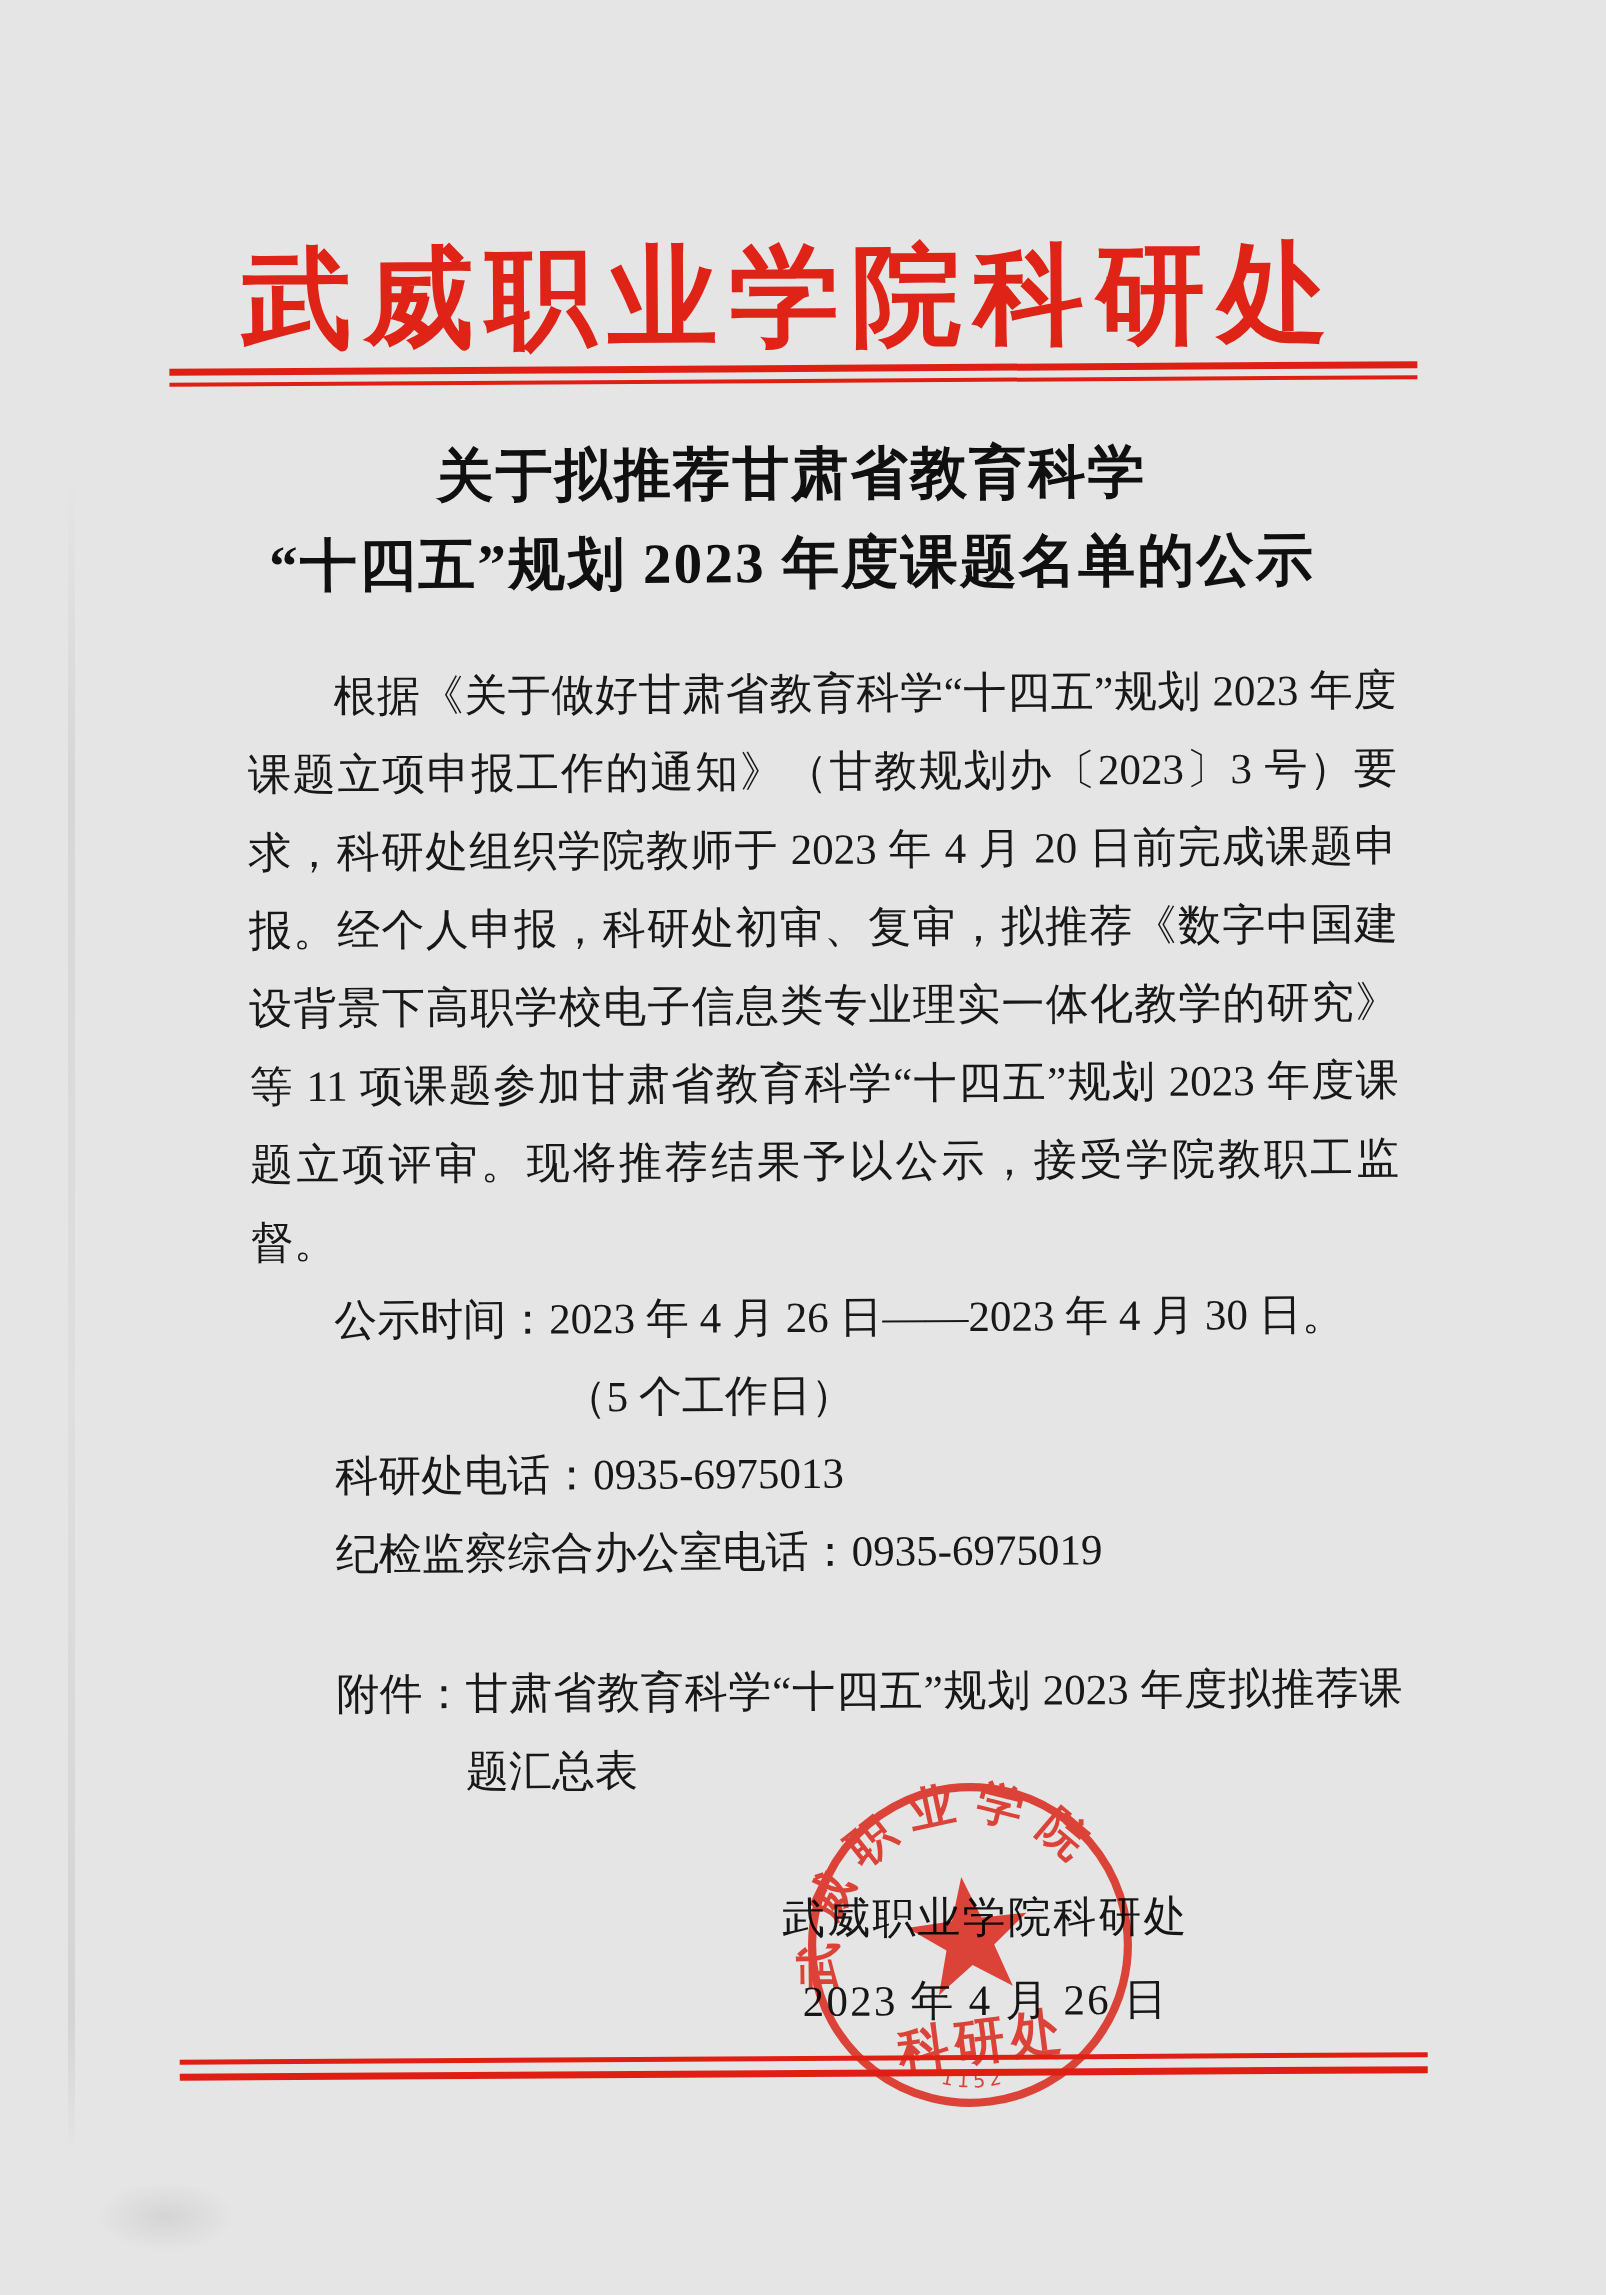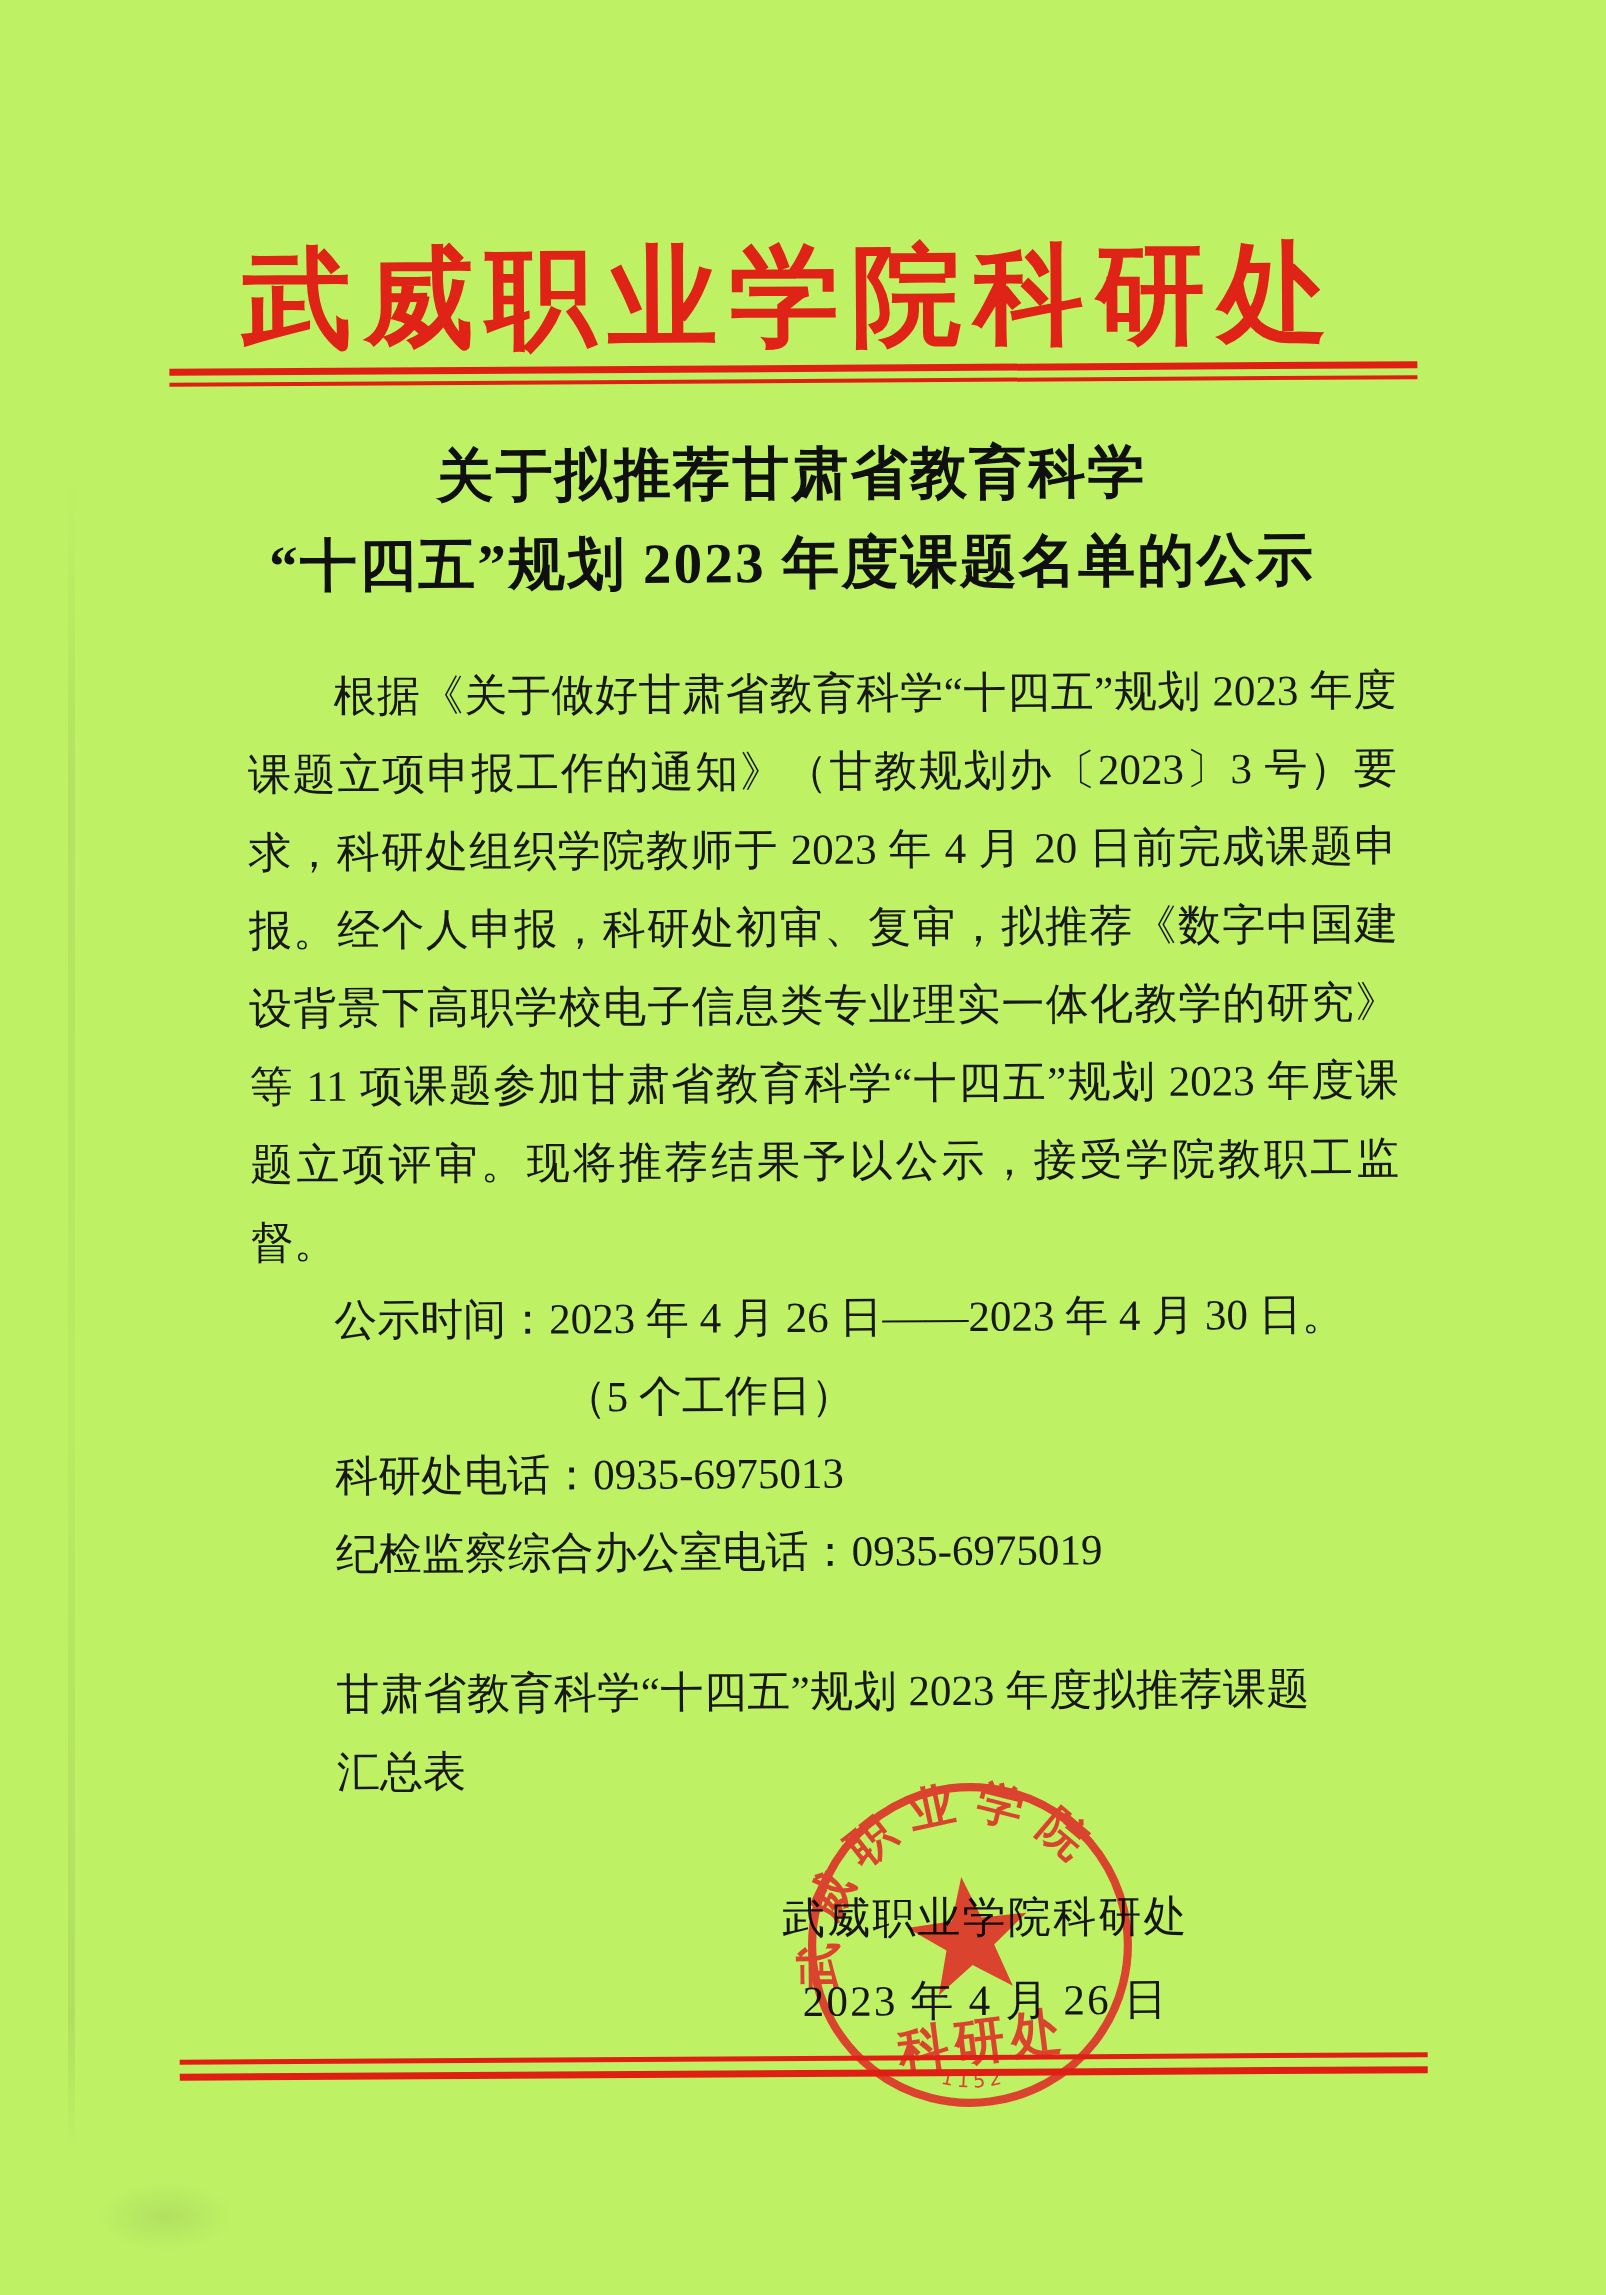--- a/index.html
+++ b/index.html
@@ -2,21 +2,21 @@
 <html style="font-size:12px"><head>
 <meta charset="utf-8">
 <style>
   html,body{margin:0;padding:0;}
   body{
     width:1607px;height:2295px;position:relative;
     background:#fbfbf8;
     font-family:"Liberation Serif","DejaVu Serif",serif;
     overflow:hidden;
   }
-  .page{position:absolute;inset:0;background:#bef264;}
+  .page{position:absolute;inset:0;background:#e5e5e5;}
   
   .streak-left{position:absolute;left:68px;top:475px;width:7.4px;height:1678px;
     background:linear-gradient(to bottom,rgba(60,60,60,0) 0%,rgba(60,60,60,.35) 18%,rgba(60,60,60,.15) 55%,rgba(60,60,60,.4) 92%,rgba(60,60,60,0) 100%);
     opacity:.25;border-radius:3.7px;}
   .smudge-corner{position:absolute;left:95px;top:2181px;width:141px;height:71px;
     background:radial-gradient(ellipse at center,rgba(70,70,70,.35),rgba(70,70,70,0) 70%);opacity:.3;}
   .inner{position:absolute;left:167px;top:0;width:1255px;height:2295px;
     transform:rotate(-0.35deg);transform-origin:50% 42%;}
   
   .org-name{position:absolute;top:223px;left:0;width:100%;
@@ -67,20 +67,21 @@
       <div class="tl">“十四五”规划 2023 年度课题名单的公示</div>
     </div>
 
     <div class="doc-body">
       <p class="para">根据《关于做好甘肃省教育科学“十四五”规划 2023 年度课题立项申报工作的通知》（甘教规划办〔2023〕3 号）要求，科研处组织学院教师于 2023 年 4 月 20 日前完成课题申报。经个人申报，科研处初审、复审，拟推荐《数字中国建设背景下高职学校电子信息类专业理实一体化教学的研究》等 11 项课题参加甘肃省教育科学“十四五”规划 2023 年度课题立项评审。现将推荐结果予以公示，接受学院教职工监督。</p>
       <p class="ind">公示时间：2023 年 4 月 26 日——2023 年 4 月 30 日。</p>
       <p class="days">（5 个工作日）</p>
       <p class="ind">科研处电话：0935-6975013</p>
       <p class="ind">纪检监察综合办公室电话：0935-6975019</p>
       <div class="attachment">
+        <span class="att-label">附件：</span>
         <span class="att-text">甘肃省教育科学“十四五”规划 2023 年度拟推荐课题汇总表</span>
       </div>
     </div>
 
     <div class="signature">
       <div>武威职业学院科研处</div>
       <div>2023 年 4 月 26 日</div>
     </div>
 
     <svg class="seal" viewBox="0 0 470 470" xmlns="http://www.w3.org/2000/svg">

